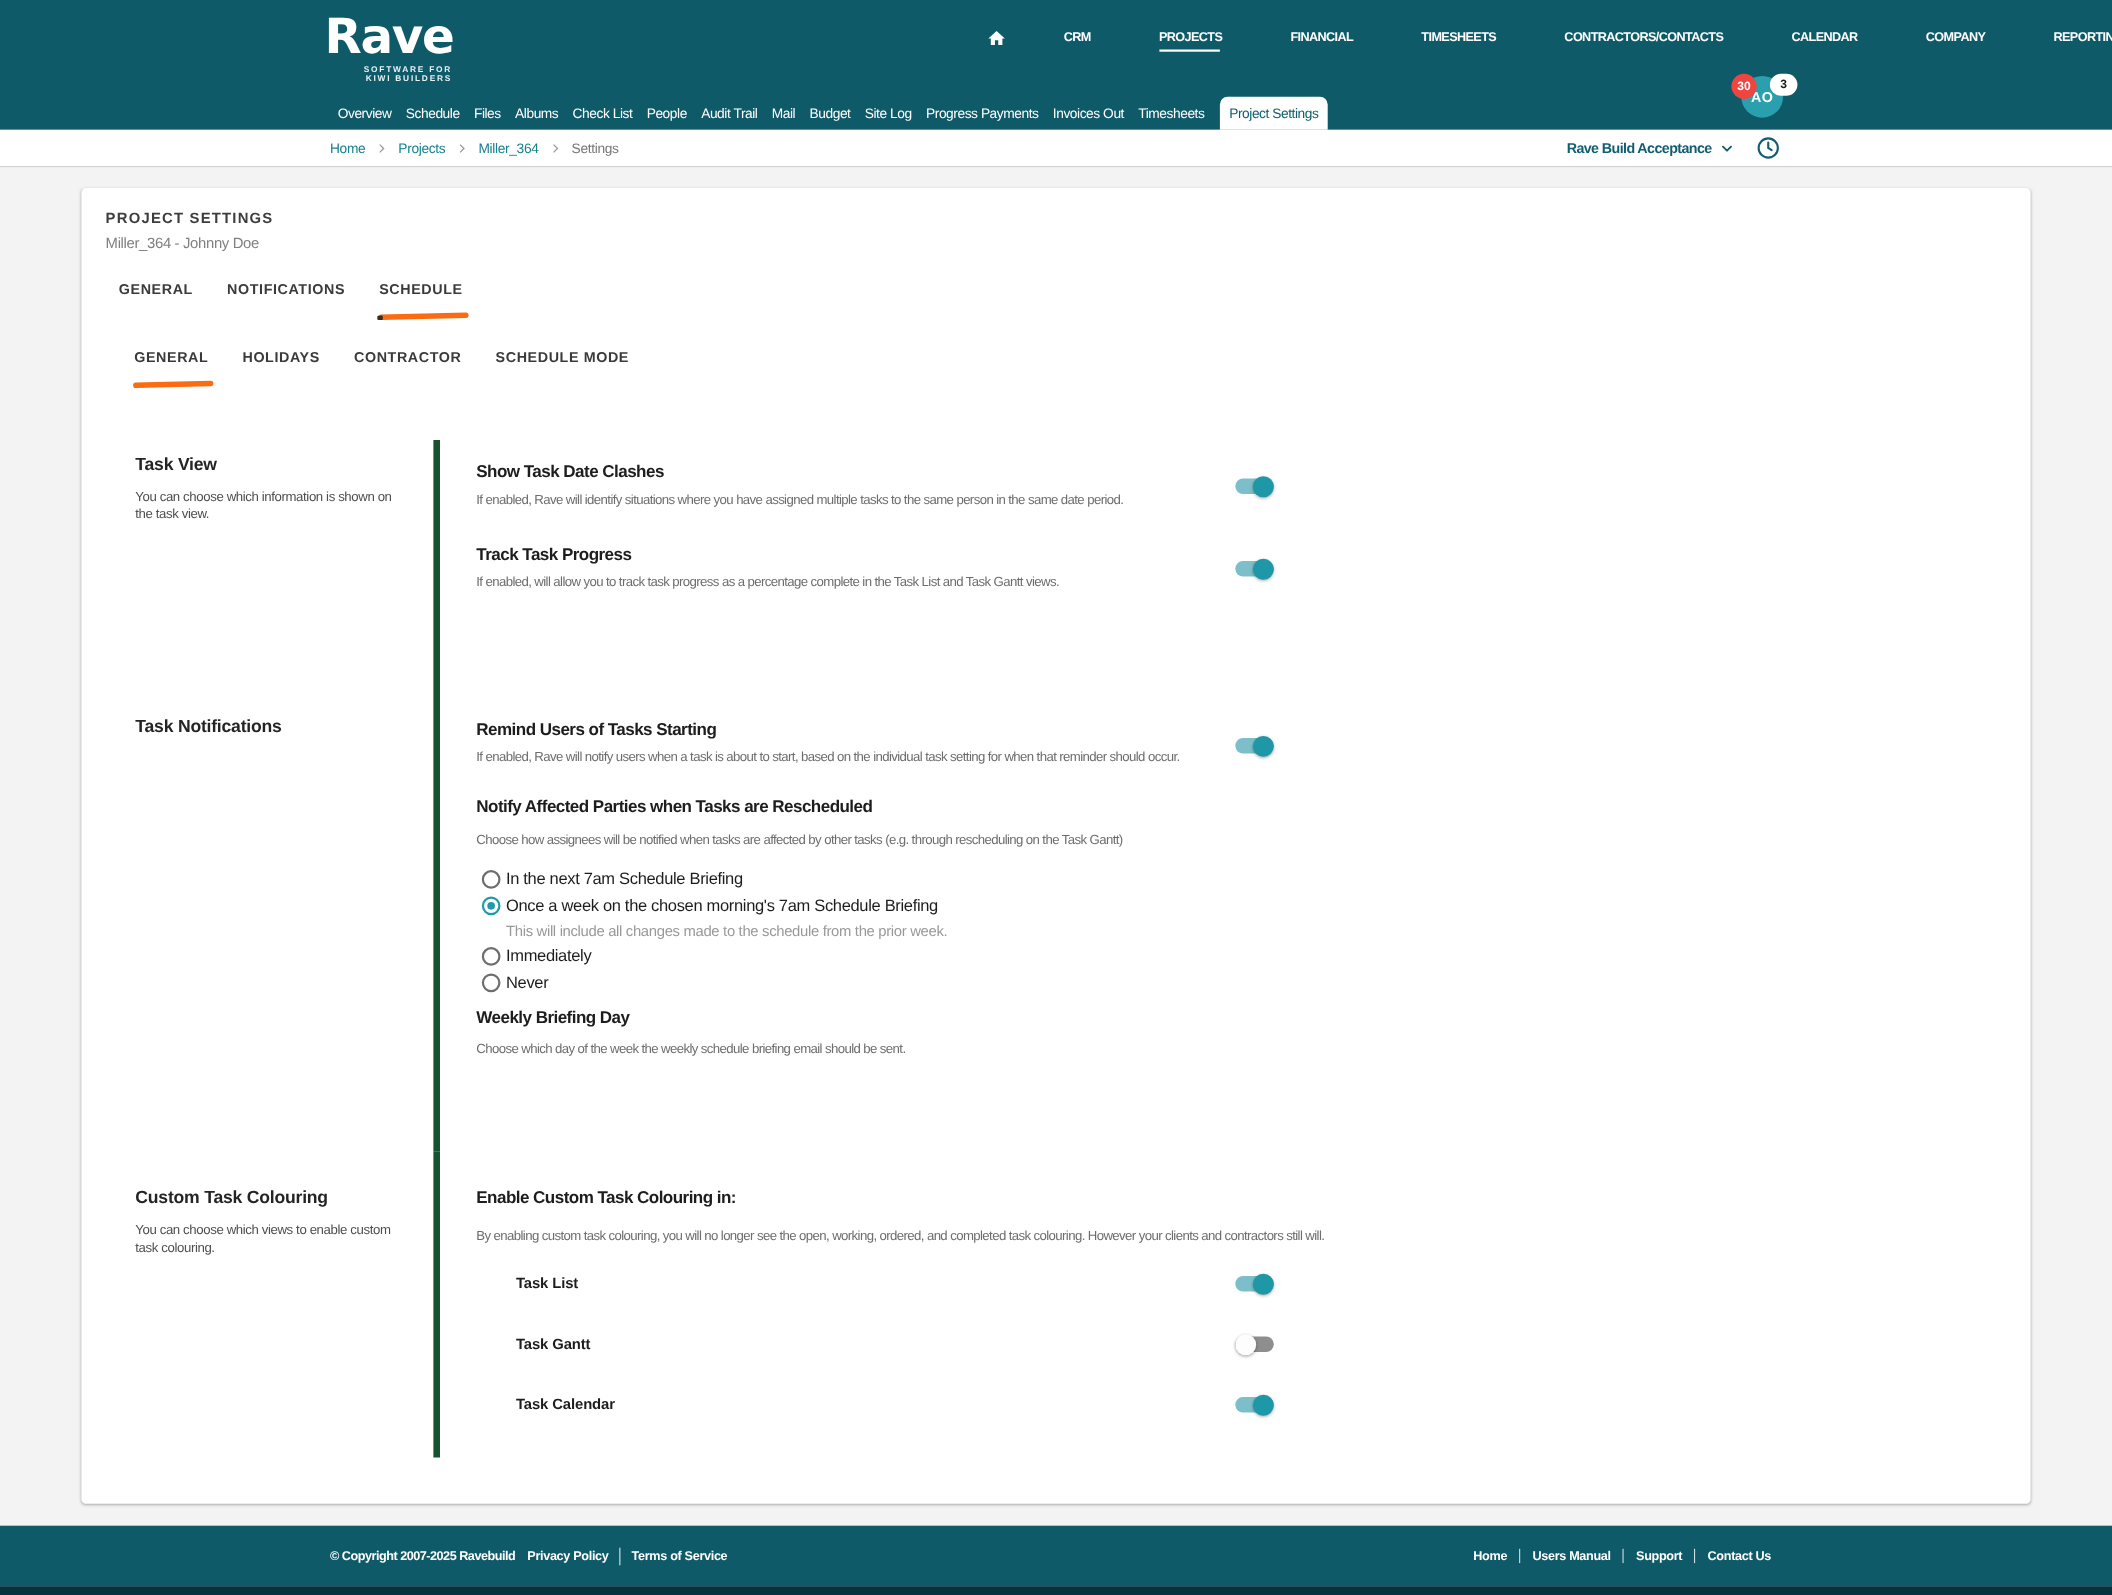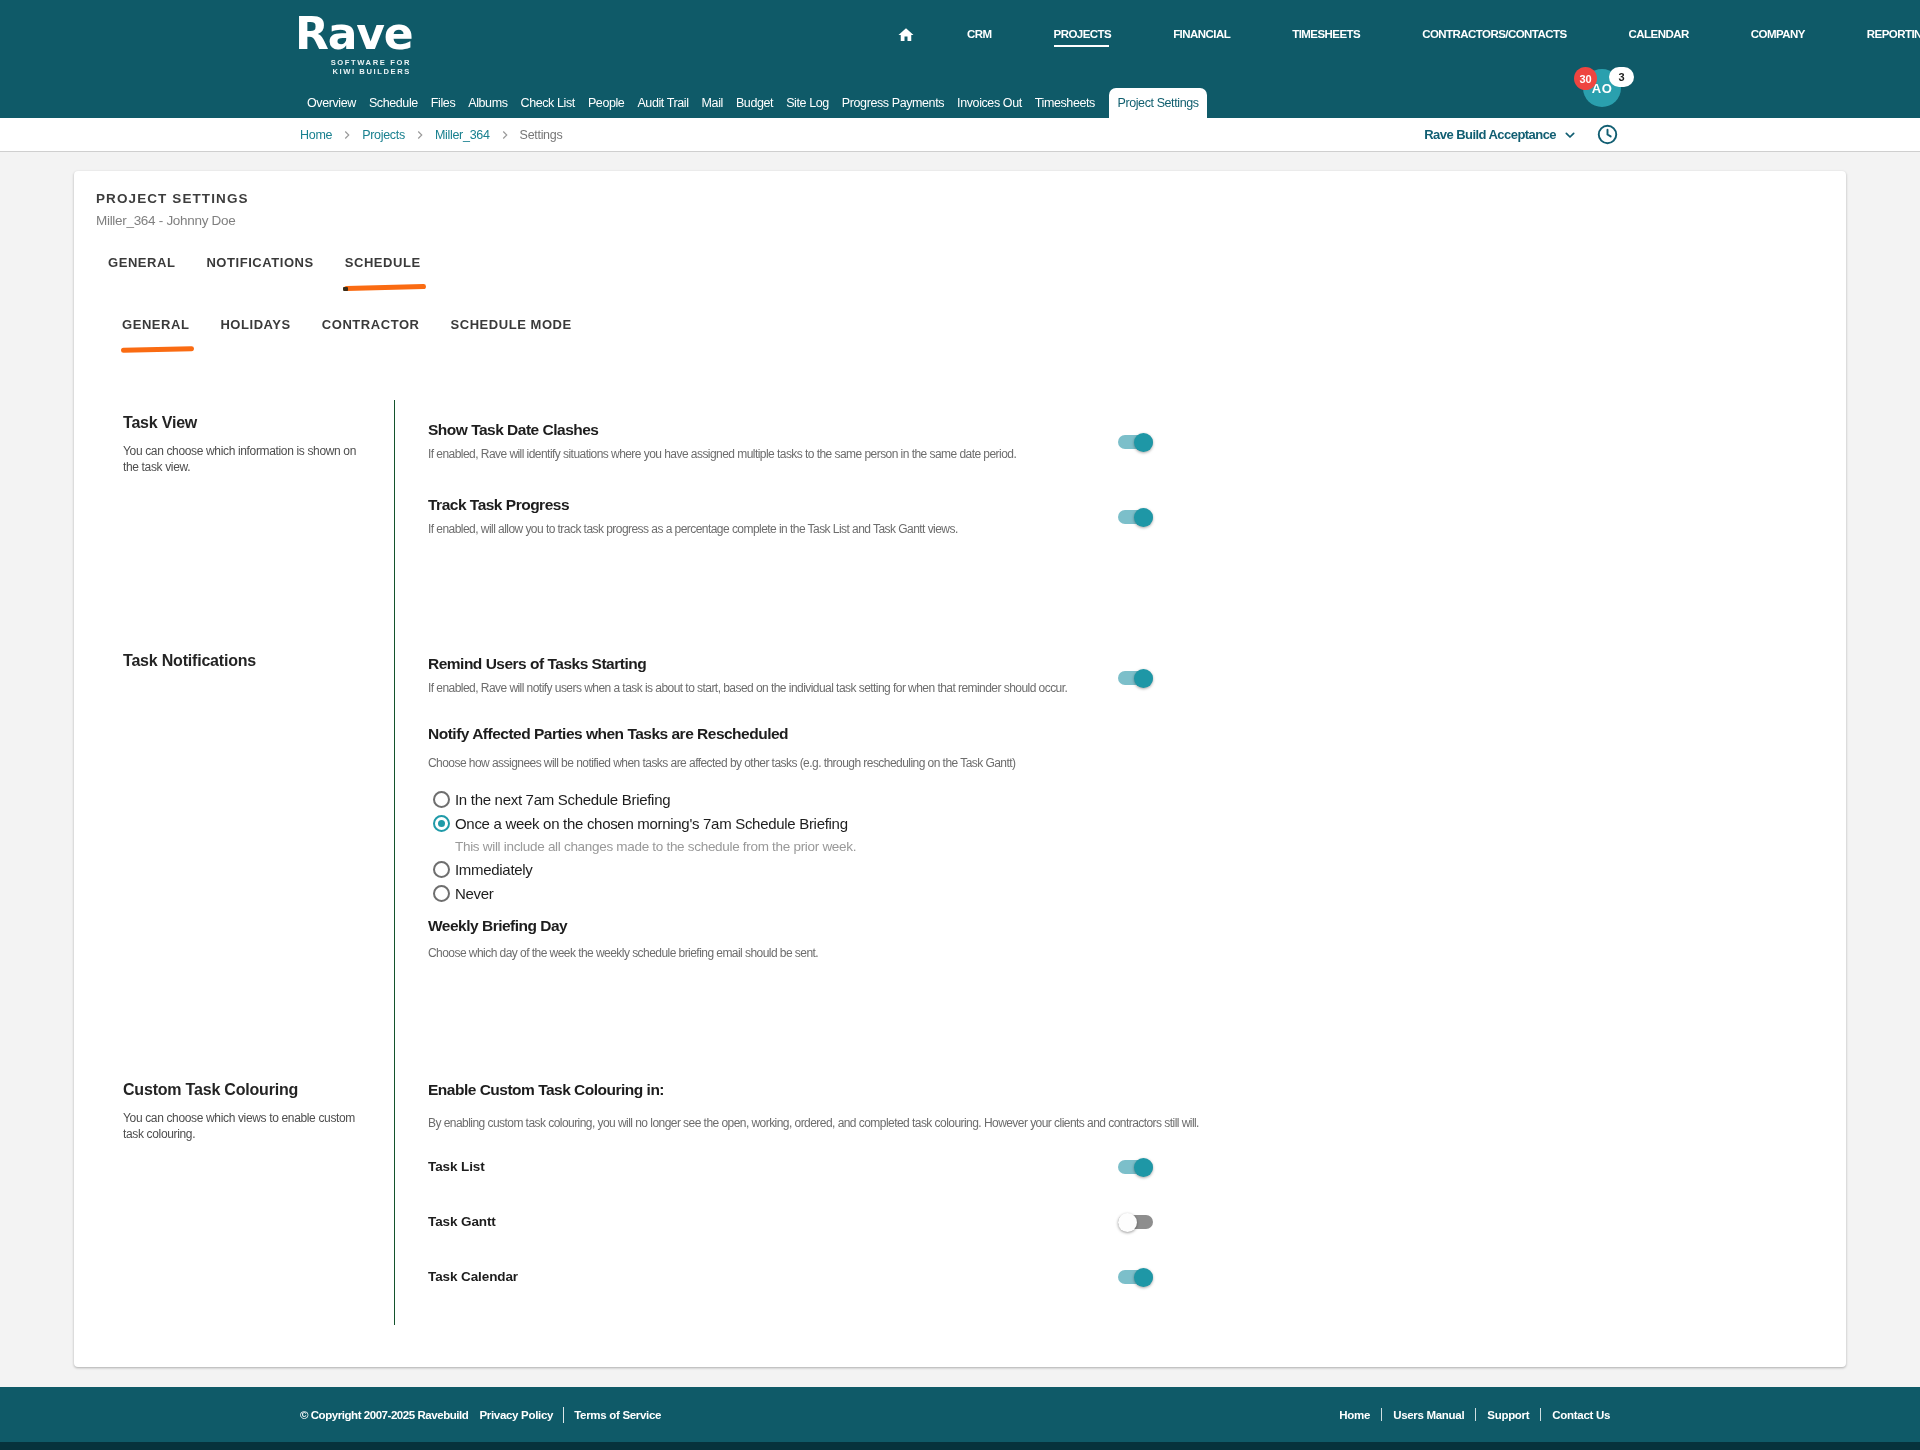--- a/index.html
+++ b/index.html
@@ -101,21 +101,21 @@
   .brush .ink { position:absolute; left:-1px; top:0.5px; width:4.5px; height:4.5px; background:#3b2d17; border-radius:1px; display:none;}
   .brush.inked .ink { display:block; }
   
   .sections { margin-top:65px; }
   .section { display:flex; }
   .section-left {
     width:298px; flex:none; padding:12px 20px 0 27px;
   }
   .s2 .section-left { padding-top:20px; }
   .section-right {
-    flex:1; border-left:1px solid #14532d; padding:19px 29px 0 33px; position:relative;
+    flex:1; border-left:6px solid #14532d; padding:19px 29px 0 33px; position:relative;
   }
   .s2 .section-right { padding-top:23px; }
   .s3 .section-left { padding-top:32px; }
   .s3 .section-right { padding-top:32px; }
   .s1 { height:230px; }
   .s2 { height:417px; }
   .s3 { height:278px; }
   .section-heading { font-size:16px; font-weight:700; color:#242424; line-height:22px; letter-spacing:-0.2px;}
   .section-desc { margin-top:9px; font-size:12px; color:#4e4e4e; line-height:16px; max-width:280px; letter-spacing:-0.35px;}
   .setting-row { position:relative; }
@@ -156,21 +156,21 @@
   }
   .select-value { font-size:15.5px; color:#1d1d1d; }
   .select-caret {
     position:absolute; right:14px; top:16px; width:0; height:0;
     border-left:5px solid transparent; border-right:5px solid transparent; border-top:5px solid #4b4b4b;
   }
   
   .ctoggle-row { position:relative; height:20px; }
   .ctoggle-row.first { margin-top:26px; }
   .ctoggle-row + .ctoggle-row { margin-top:35px; }
-  .ctoggle-label { font-size:13.5px; font-weight:700; color:#1d1d1d; line-height:20px; letter-spacing:-0.1px;}
+  .ctoggle-label { font-size:13.5px; font-weight:700; color:#1d1d1d; line-height:20px; letter-spacing:-0.1px;margin-left:36px;}
   .ctoggle-row .toggle { top:0; }
   .s1 .toggle { top:13px; }
   
   .footer {
     margin-top:20px; height:55px; background:#0f5a68;
     display:flex; align-items:center; padding:0 310px 0 300px;
   }
   .footer-left { display:flex; align-items:center; }
   .footer-copy { color:#fff; font-size:11.5px; font-weight:700; letter-spacing:-0.45px; white-space:nowrap;}
   .footer-link { color:#fff; font-size:11.5px; font-weight:700; letter-spacing:-0.3px; cursor:pointer; white-space:nowrap;}

